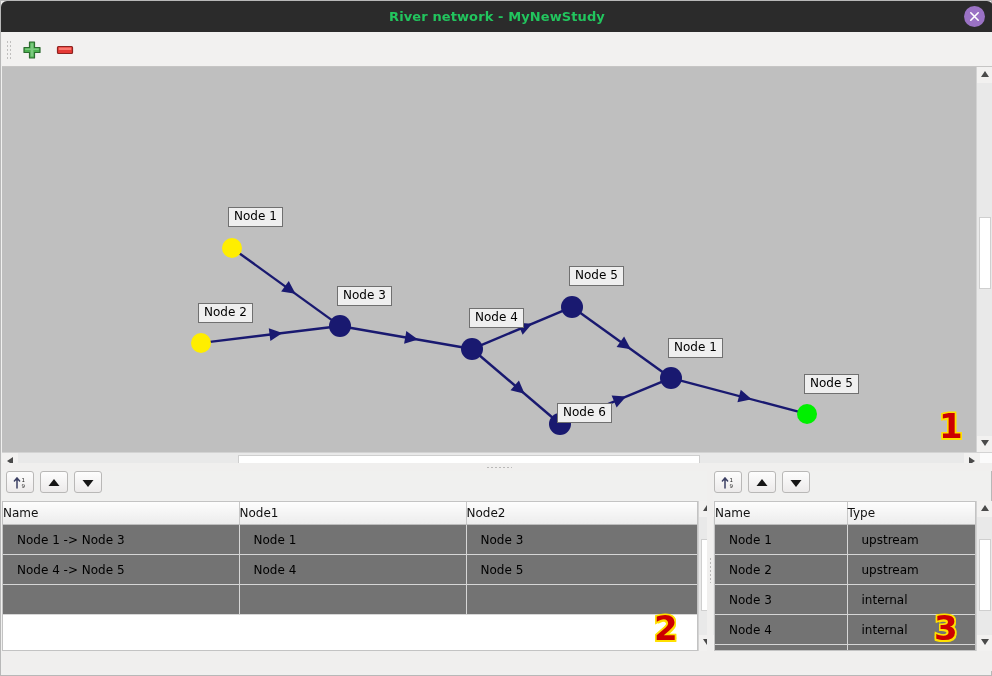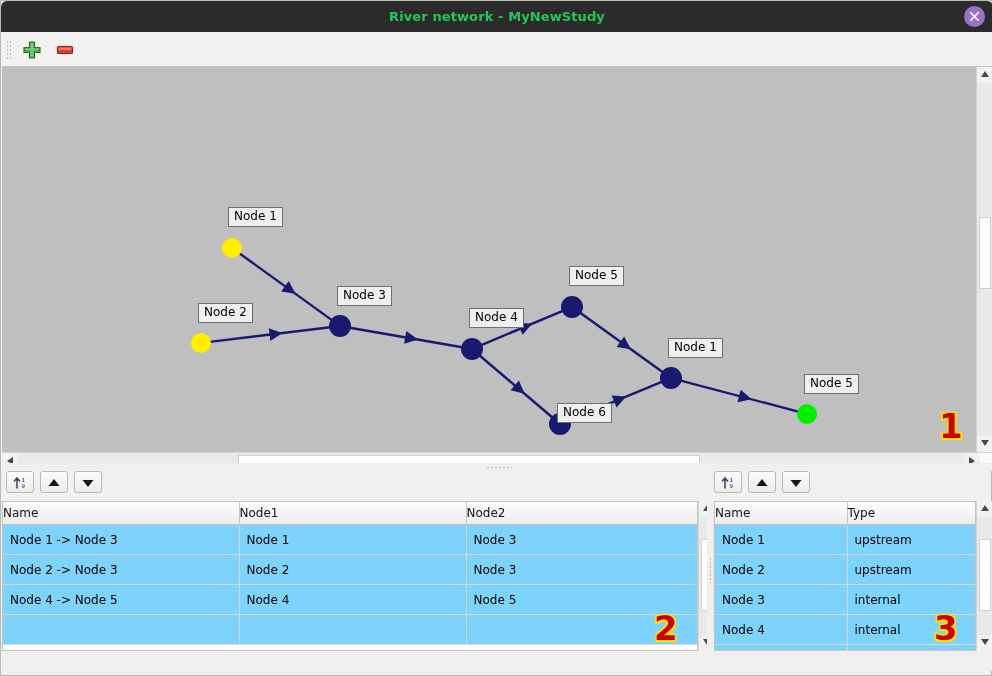--- a/index.html
+++ b/index.html
@@ -215,25 +215,25 @@
     border-right: 1px solid #c8c8c8;
     border-bottom: 1px solid #bdbdbd;
     height: 22px;
     font-weight: normal;
     font-size: 12px;
     color: #111;
     text-align: left;
     padding: 0;
   }
   table.grid td {
-    background: #7dd3fc;
+    background: #737373;
     border-right: 1px solid #d6d6d6;
     border-bottom: 1px solid #d6d6d6;
     height: 29px;
-    padding: 0 0 0 7px;
+    padding: 0 0 0 14px;
     color: #000;
     white-space: nowrap;
     overflow: hidden;
   }
   .tablewrap {
     position: absolute;
     overflow: hidden;
     border: 1px solid #c3c3c3;
     box-sizing: border-box;
     background: #fff;
@@ -408,25 +408,20 @@
               <th>Node2</th>
             </tr>
           </thead>
         <tbody id="left-body">
             <tr>
               <td>Node 1 -&gt; Node 3</td>
               <td>Node 1</td>
               <td>Node 3</td>
             </tr>
             <tr>
-              <td>Node 2 -&gt; Node 3</td>
-              <td>Node 2</td>
-              <td>Node 3</td>
-            </tr>
-            <tr>
               <td>Node 4 -&gt; Node 5</td>
               <td>Node 4</td>
               <td>Node 5</td>
             </tr>
             <tr>
               <td>&nbsp;</td>
               <td>&nbsp;</td>
               <td>&nbsp;</td>
             </tr>
           </tbody>

